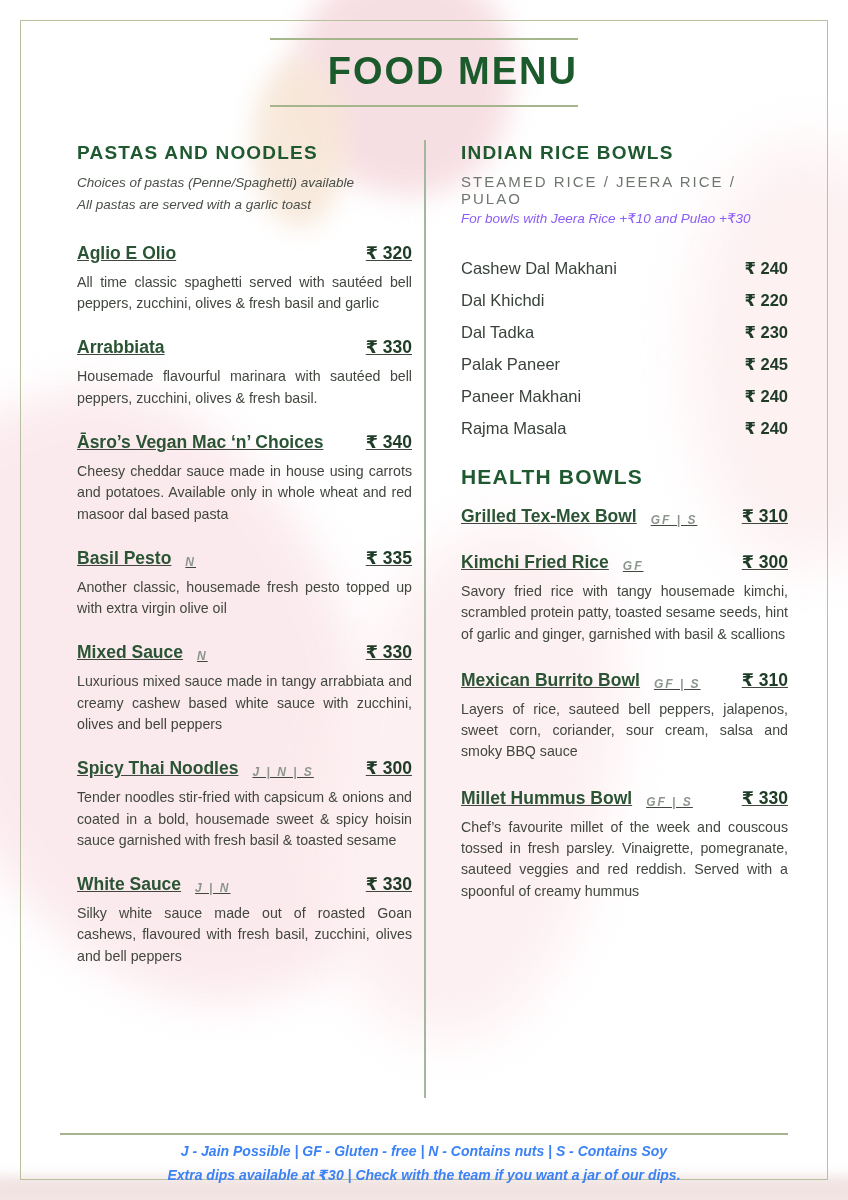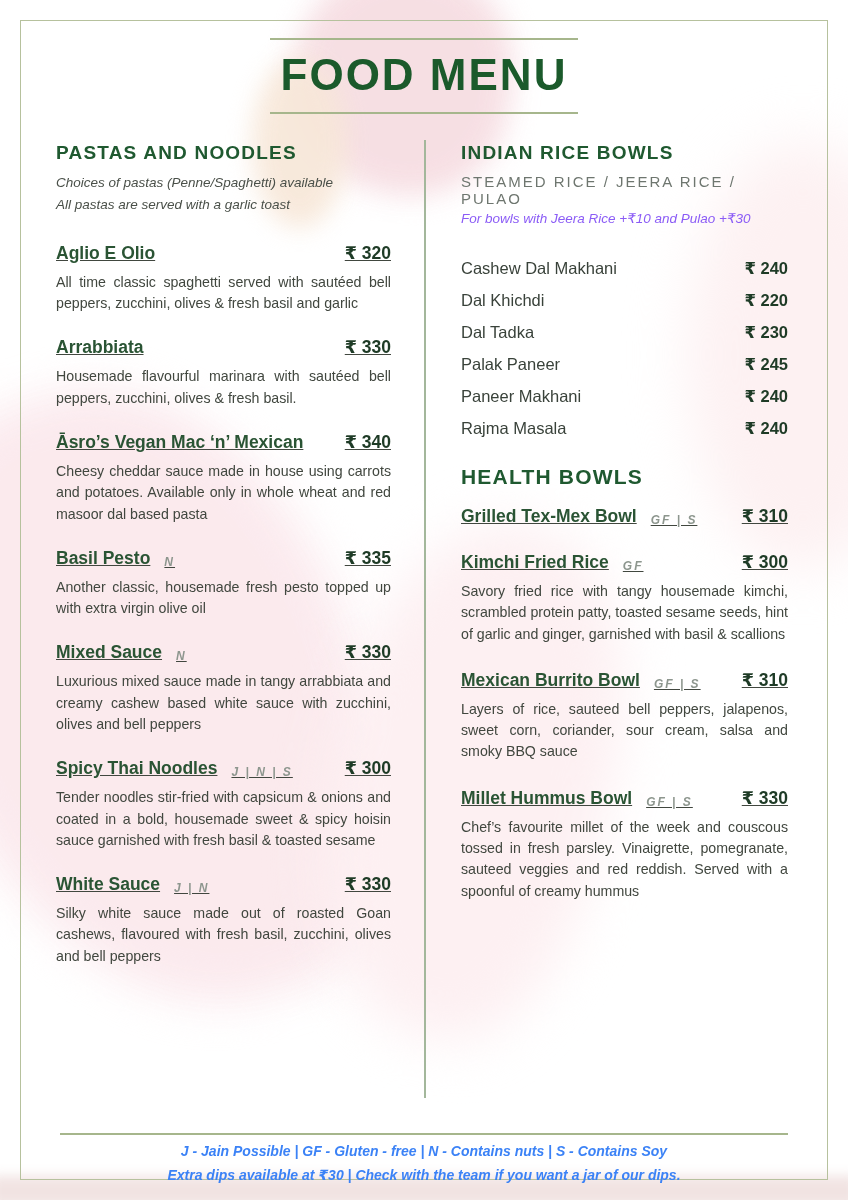--- a/index.html
+++ b/index.html
@@ -33,27 +33,28 @@
   
   .title-block {
     position: absolute; z-index: 2;
     left: 270px; top: 38px; width: 308px;
     border-top: 2px solid #a6b68c;
     border-bottom: 2px solid #a6b68c;
     padding: 10px 0 12px;
     text-align: center;
   }
   .title-block h1 {
-    font-size: 44px; font-weight: 800; letter-spacing: 2px;
+    font-size: 38px; font-weight: 800; letter-spacing: 2px;
     color: #1b5a2b;
+    text-align: right;
   }
 
   
   .col { position: absolute; z-index: 2; top: 142px; }
-  .col-left  { left: 56px;  width: 335px; }
+  .col-left  { left: 77px;  width: 335px; }
   .col-right { left: 461px; width: 327px; }
   .v-divider {
     position: absolute; z-index: 2;
     left: 424px; top: 140px; width: 1.5px; height: 958px;
     background: #a3b79b;
   }
 
   .section-heading {
     font-size: 19px; font-weight: 800; letter-spacing: 1.2px;
     color: #1f5930; margin-bottom: 8px;
@@ -146,21 +147,21 @@
         <div class="item-head">
           <span class="item-name">Arrabbiata</span>
           <span class="item-tags"></span>
           <span class="item-price">₹ 330</span>
         </div>
         <p class="item-desc">Housemade flavourful marinara with sautéed bell peppers, zucchini, olives &amp; fresh basil.</p>
       </div>
 
       <div class="item">
         <div class="item-head">
-          <span class="item-name">Āsro’s Vegan Mac ‘n’ Mexican</span>
+          <span class="item-name">Āsro’s Vegan Mac ‘n’ Choices</span>
           <span class="item-tags"></span>
           <span class="item-price">₹ 340</span>
         </div>
         <p class="item-desc">Cheesy cheddar sauce made in house using carrots and potatoes. Available only in whole wheat and red masoor dal based pasta</p>
       </div>
 
       <div class="item">
         <div class="item-head">
           <span class="item-name">Basil Pesto</span>
           <span class="item-tags">N</span>

